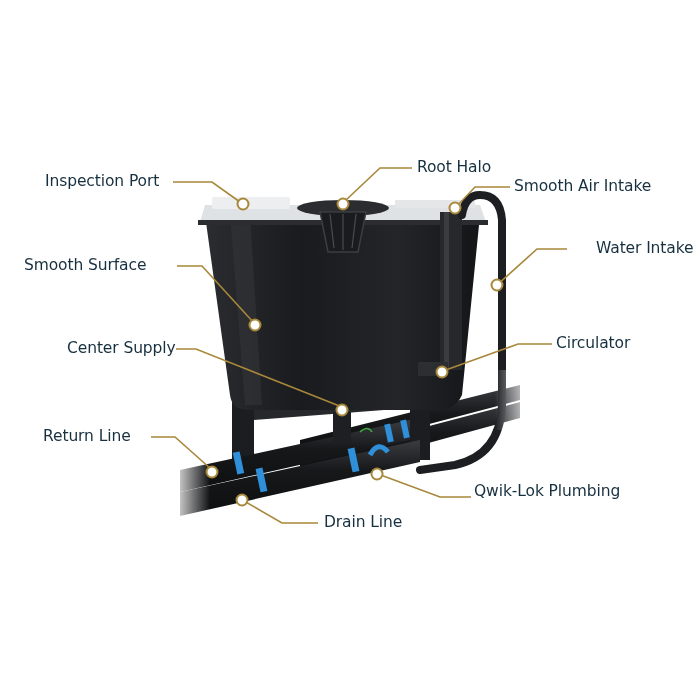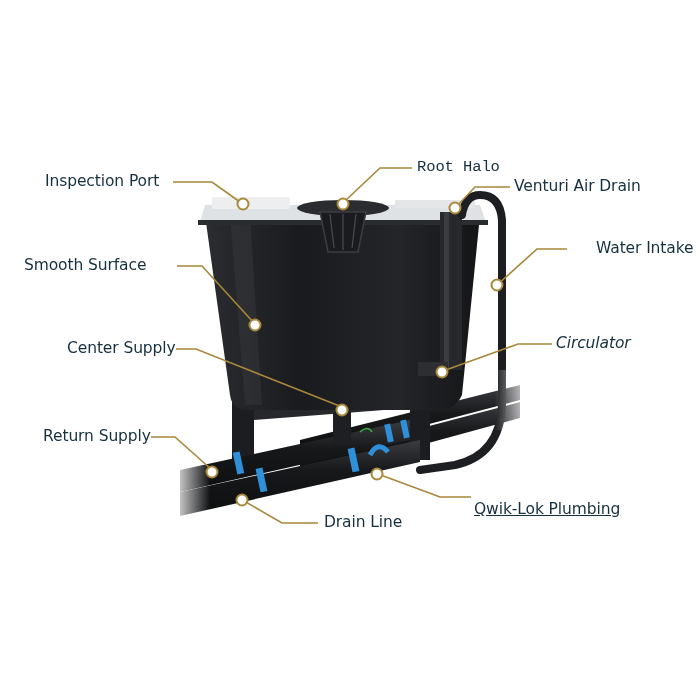--- a/index.html
+++ b/index.html
@@ -110,22 +110,22 @@
       <circle cx="497" cy="285" r="5.5"></circle>
       <circle cx="342" cy="410" r="5.5"></circle>
       <circle cx="442" cy="372" r="5.5"></circle>
       <circle cx="212" cy="472" r="5.5"></circle>
       <circle cx="377" cy="474" r="5.5"></circle>
       <circle cx="242" cy="500" r="5.5"></circle>
     </g>
   </svg>
 
   <div class="label" style="left:45px; top:174px;">Inspection Port</div>
-  <div class="label" style="left:417px; top:160px;font-family:Liberation Mono, monospace;">Root Halo</div>
-  <div class="label" style="left:514px; top:179px;">Venturi Air Drain</div>
+  <div class="label" style="left:417px; top:160px;">Root Halo</div>
+  <div class="label" style="left:514px; top:179px;">Smooth Air Intake</div>
   <div class="label" style="left:24px; top:258px;">Smooth Surface</div>
   <div class="label" style="left:571px; top:241px;margin-left:25px;">Water Intake</div>
   <div class="label" style="left:67px; top:341px;">Center Supply</div>
-  <div class="label" style="left:556px; top:336px;font-style:italic;">Circulator</div>
-  <div class="label" style="left:43px; top:429px;">Return Supply</div>
-  <div class="label" style="left:474px; top:502px;text-decoration:underline;">Qwik-Lok Plumbing</div>
+  <div class="label" style="left:556px; top:336px;">Circulator</div>
+  <div class="label" style="left:43px; top:429px;">Return Line</div>
+  <div class="label" style="left:474px; top:484px;">Qwik-Lok Plumbing</div>
   <div class="label" style="left:324px; top:515px;">Drain Line</div>
 </div>
 
 </body></html>

